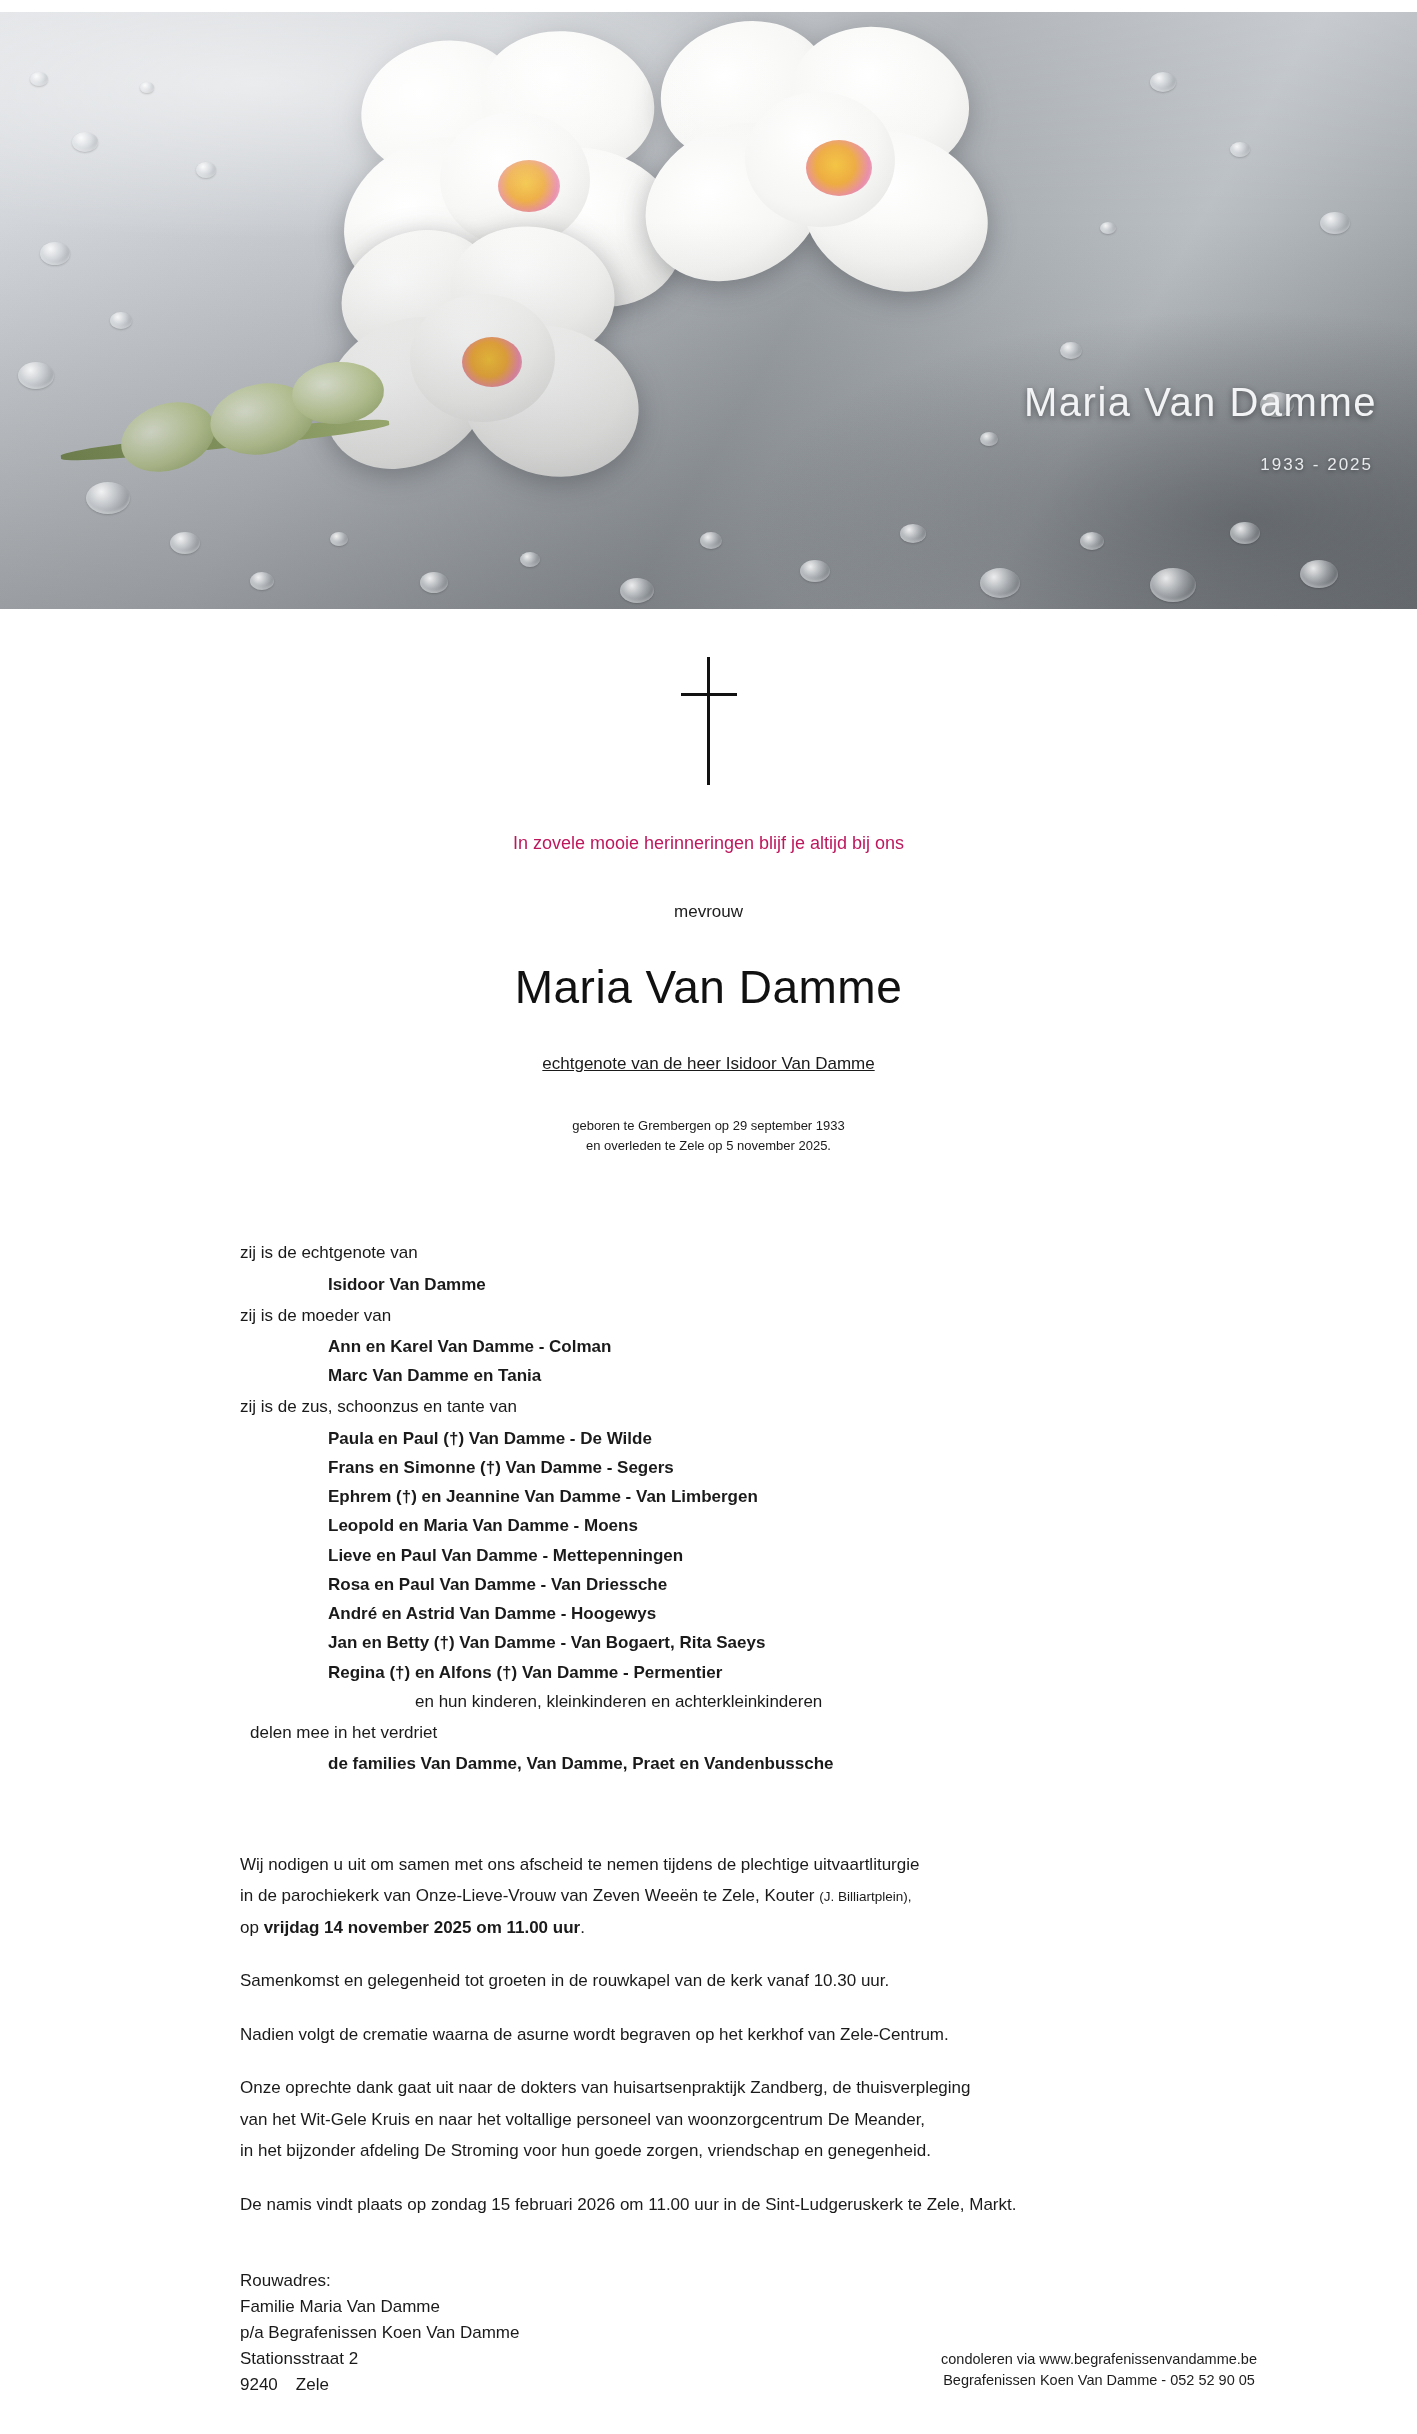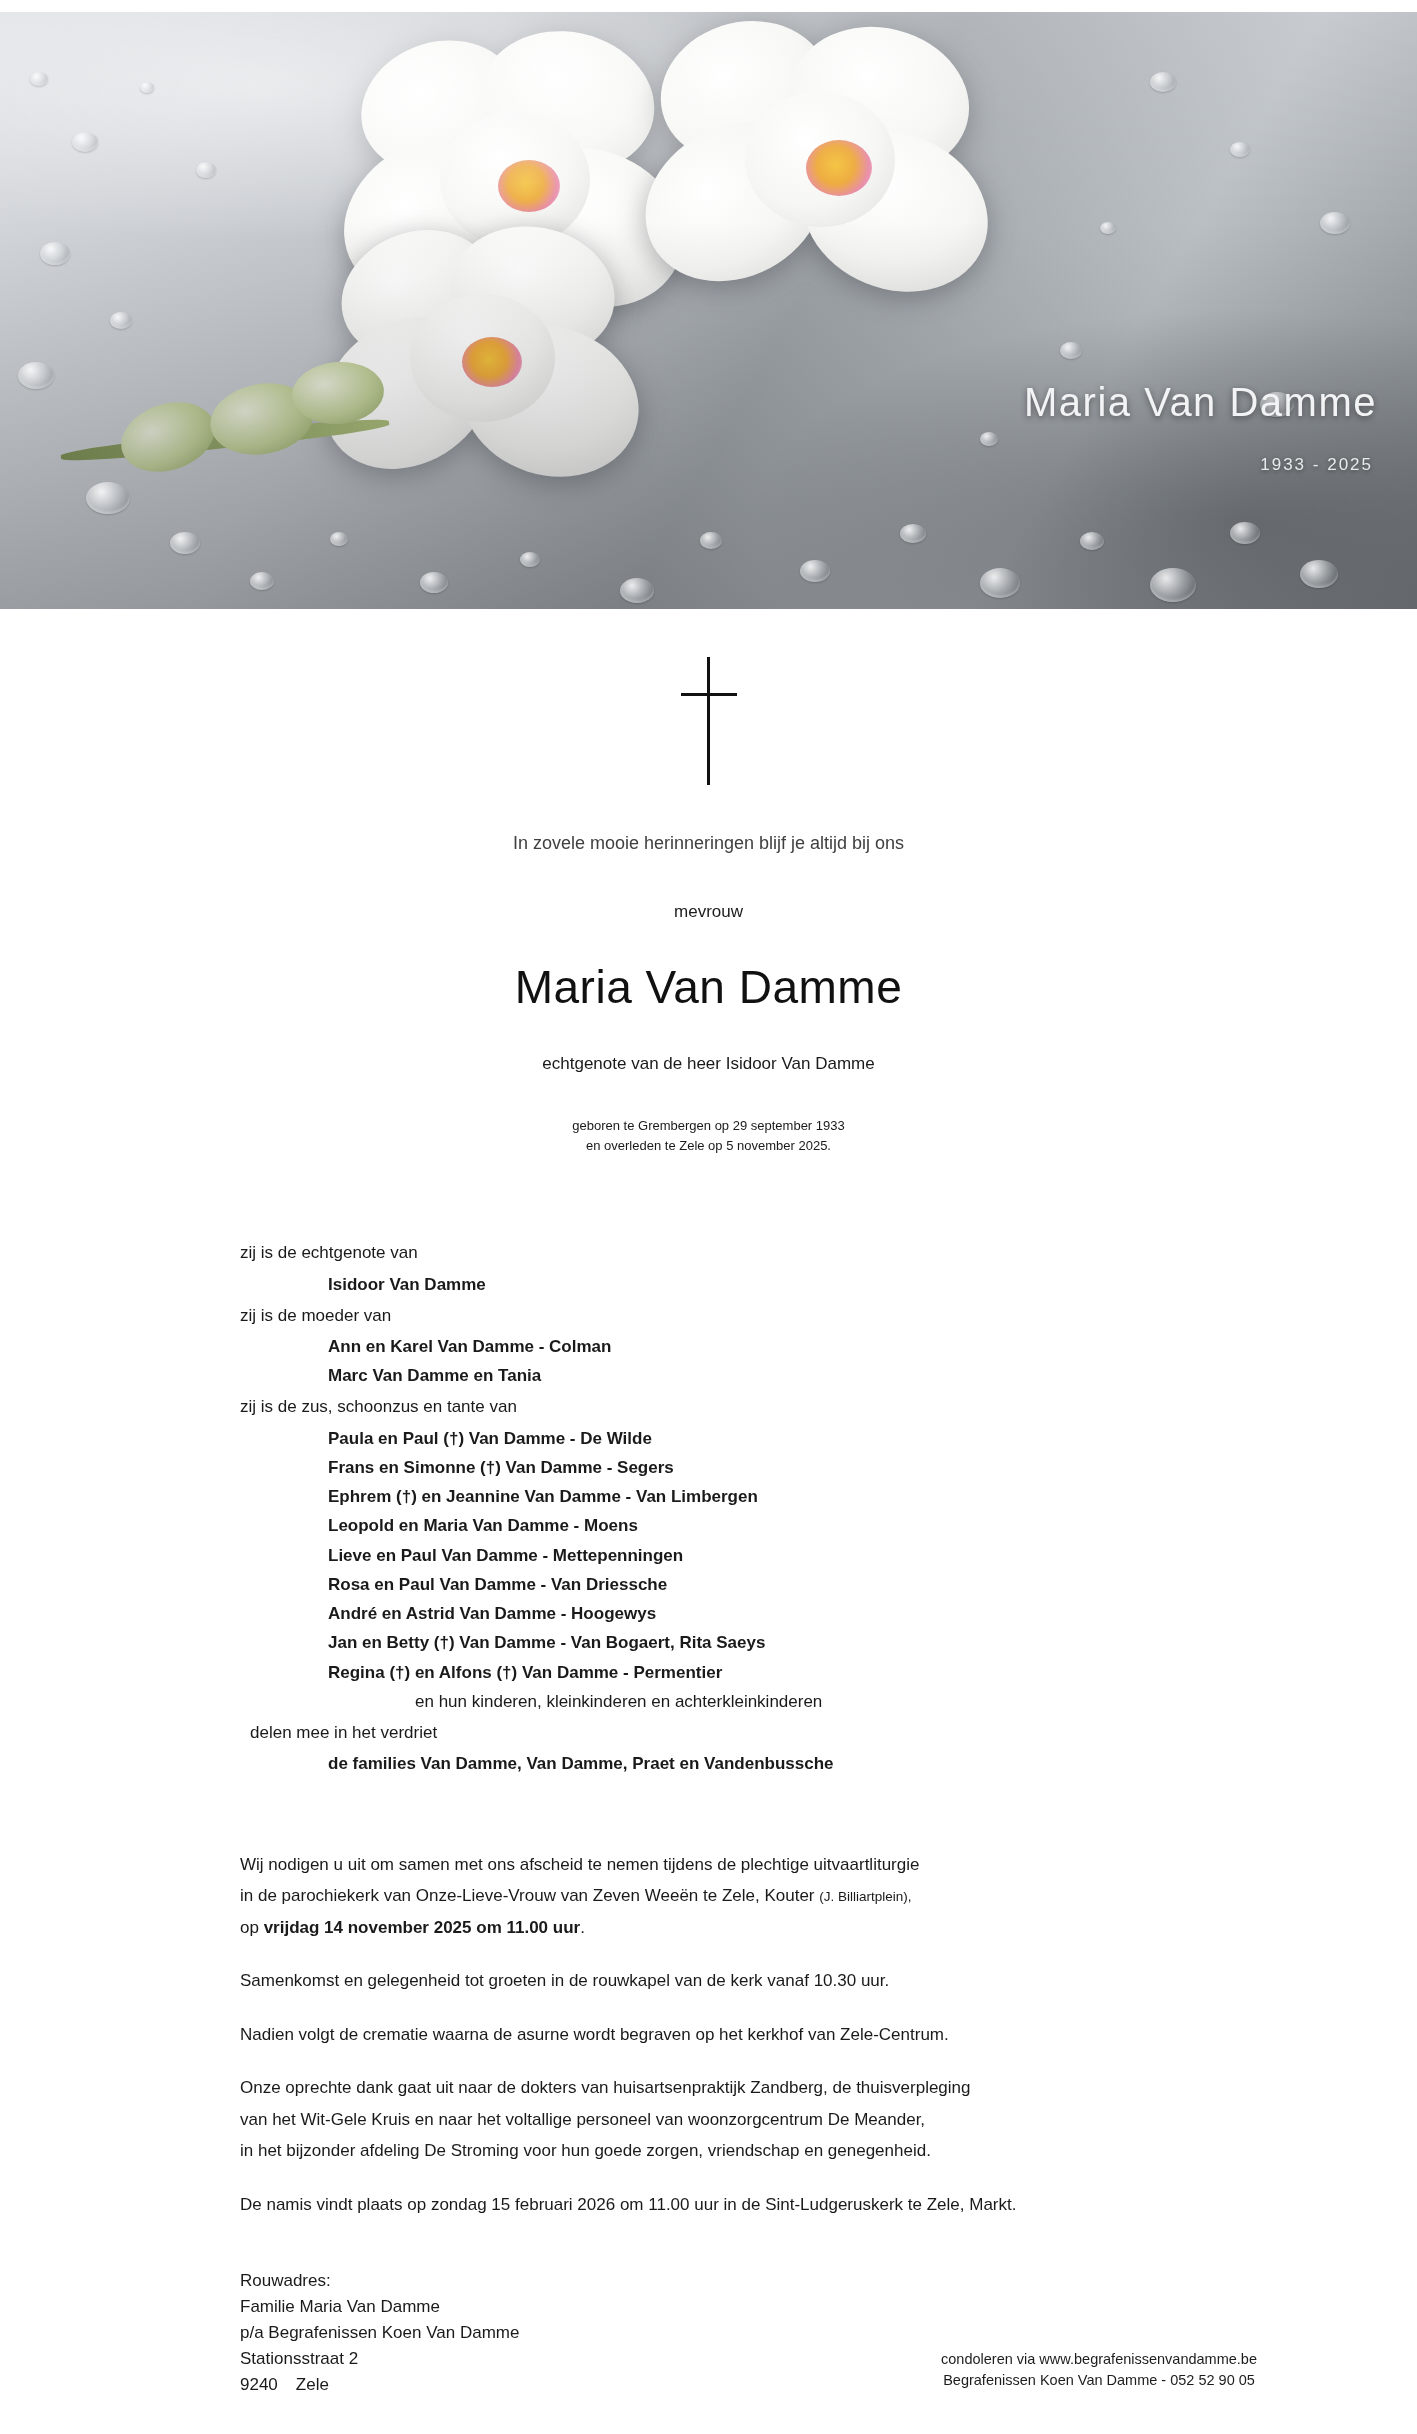--- a/index.html
+++ b/index.html
@@ -99,38 +99,39 @@
     display: flex;
     justify-content: center;
     margin-top: 48px;
     margin-bottom: 48px;
   }
   .cross svg { display: block; }
 
   .center { text-align: center; }
   .memorial-line {
     font-size: 18px;
-    color: #404040;
+    color: #be185d;
     margin-bottom: 48px;
   }
   .salutation {
     font-size: 17px;
     color: #1d1d1d;
     margin-bottom: 38px;
   }
   .deceased-name {
     font-size: 46px;
     color: #111111;
     letter-spacing: 0.5px;
     margin-bottom: 40px;
     font-weight: 400;
   }
   .spouse-line {
     font-size: 17px;
     margin-bottom: 42px;
+    text-decoration: underline;
   }
   .birth-line, .death-line {
     font-size: 13px;
     line-height: 1.55;
   }
 
   .family {
     margin: 82px 0 0 0;
     padding-left: 240px;
     font-size: 17px;

